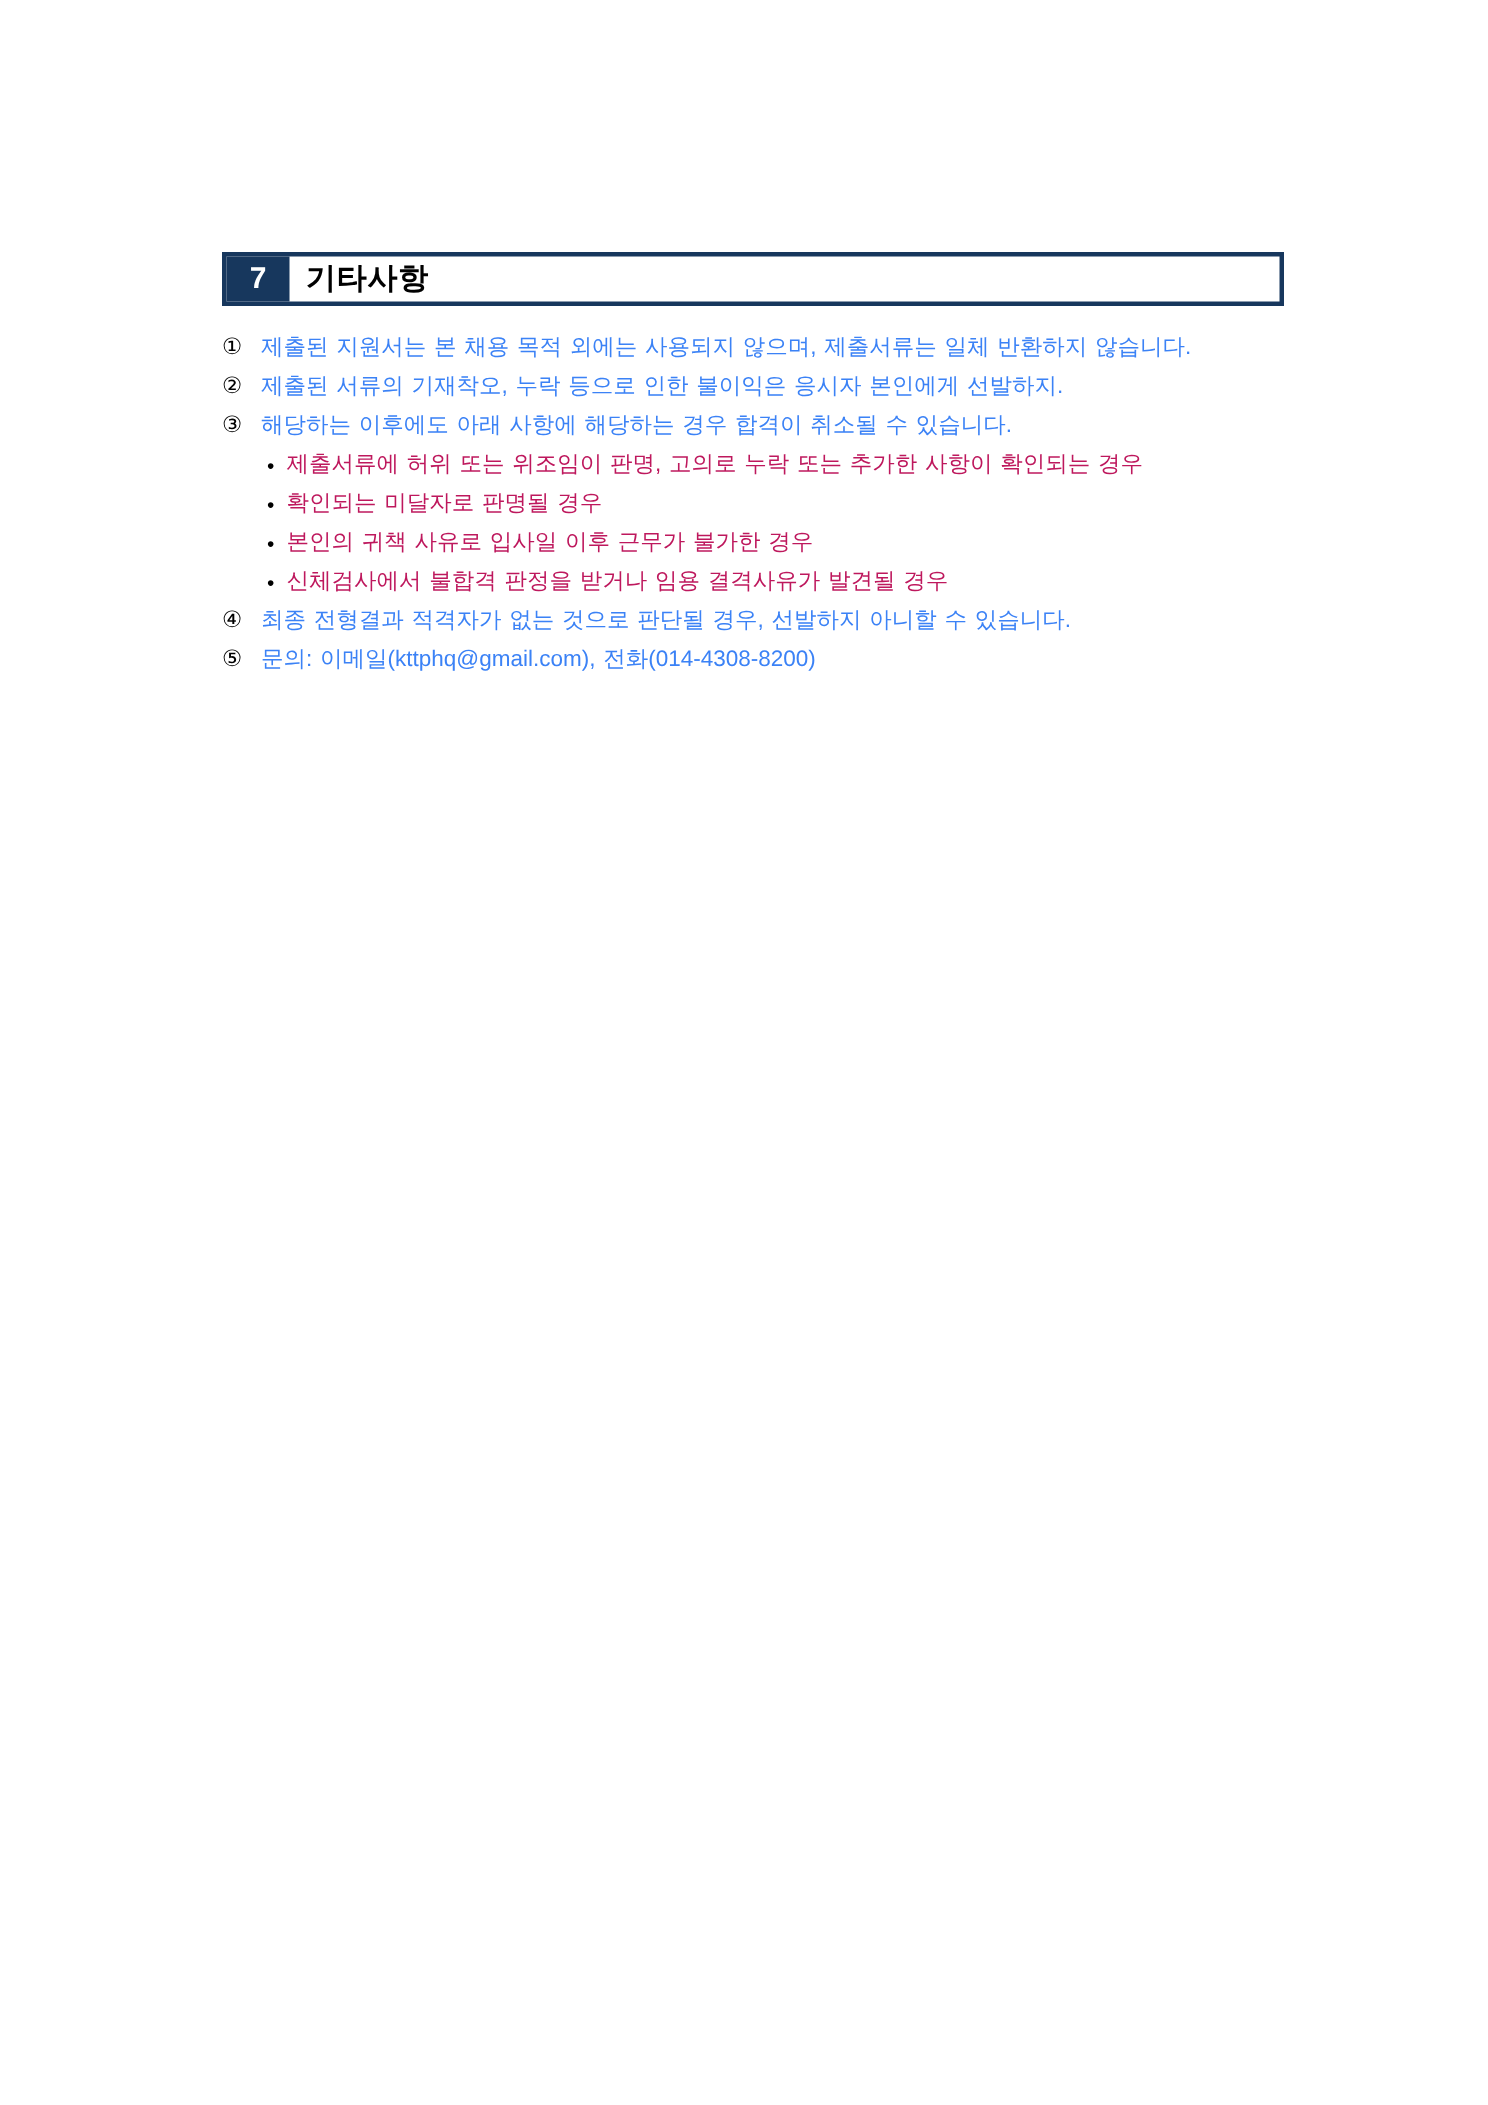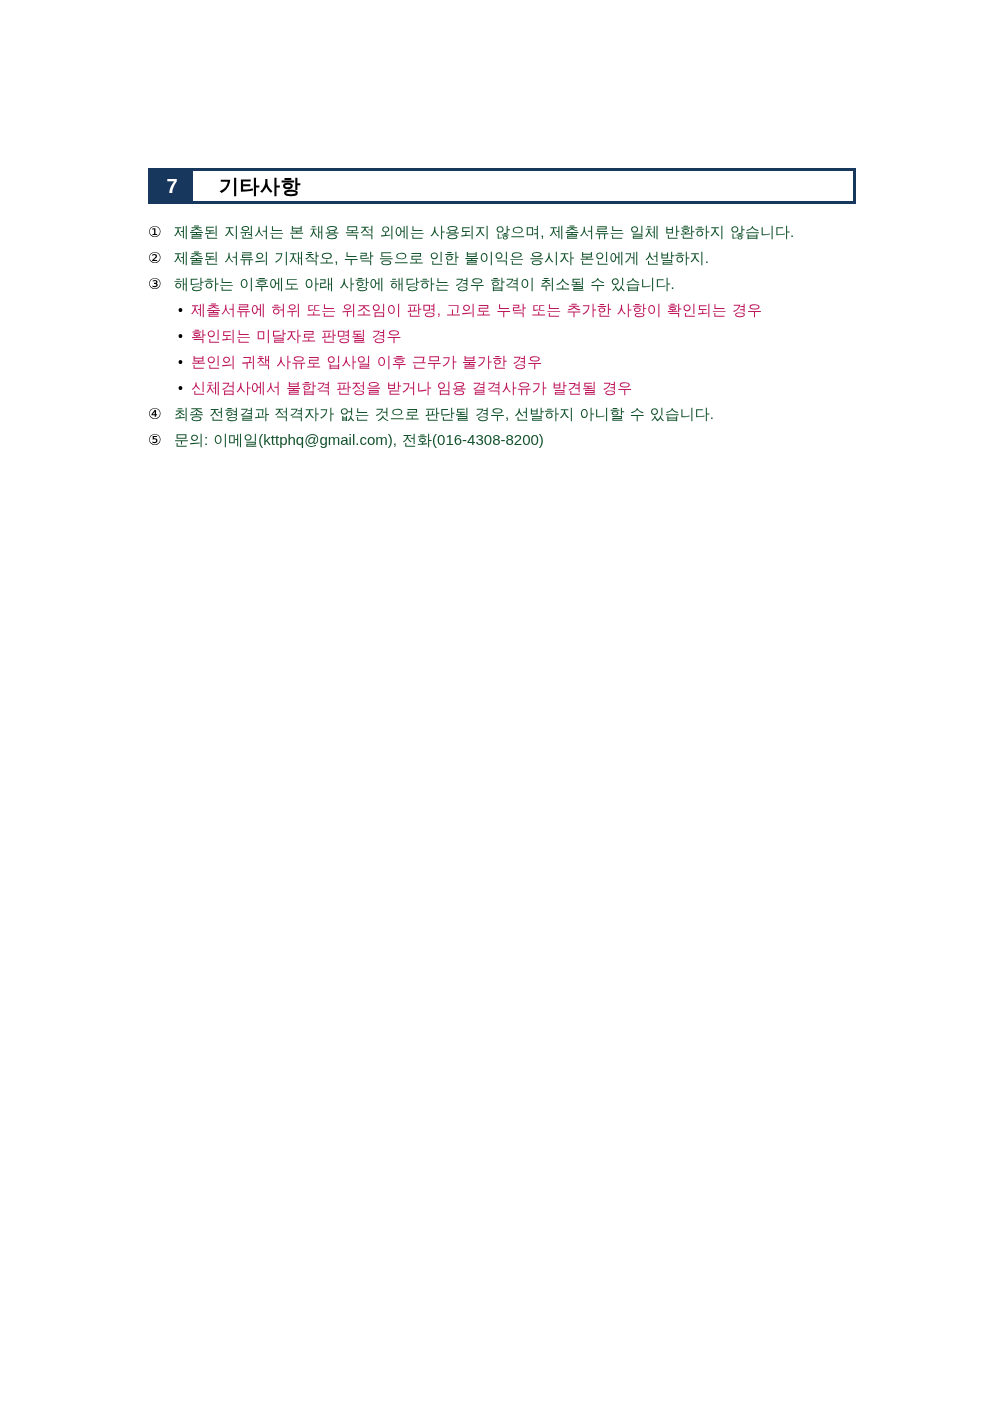--- a/index.html
+++ b/index.html
@@ -33,21 +33,21 @@
     font-size: 20px;
     font-weight: bold;
     display: flex;
     align-items: center;
     justify-content: center;
     line-height: 1;
   }
   .section-title {
     display: flex;
     align-items: center;
-    padding-left: 26px;
+    padding-left: 11px;
     font-size: 20px;
     font-weight: bold;
     color: #000000;
     letter-spacing: 0.5px;
     line-height: 1;
   }
   .content {
     position: absolute;
     left: 148px;
     top: 219px;
@@ -64,21 +64,21 @@
     flex: 0 0 26px;
     width: 26px;
     font-size: 15px;
     line-height: 26px;
     color: #000000;
   }
   .item-text {
     flex: 1 1 auto;
     text-align: justify;
     word-spacing: 1px;
-    color: #14532d;
+    color: #3b82f6;
   }
   .sub-items { margin-left: 30px; }
   .sub-item {
     display: flex;
     align-items: flex-start;
     line-height: 26px;
   }
   .bullet {
     flex: 0 0 13px;
     width: 13px;
@@ -152,19 +152,19 @@
     <div class="item-row">
       <span class="marker">④</span>
       <span class="item-text">최종 전형결과 적격자가 없는 것으로 판단될 경우, 선발하지 아니할 수 있습니다.</span>
     </div>
     <div class="sub-items"></div>
   </div>
 
   <div class="item">
     <div class="item-row">
       <span class="marker">⑤</span>
-      <span class="item-text">문의: 이메일(kttphq@gmail.com), 전화(016-4308-8200)</span>
+      <span class="item-text">문의: 이메일(kttphq@gmail.com), 전화(014-4308-8200)</span>
     </div>
     <div class="sub-items"></div>
   </div>
 </div>
 
 </div>
 
 </body></html>

